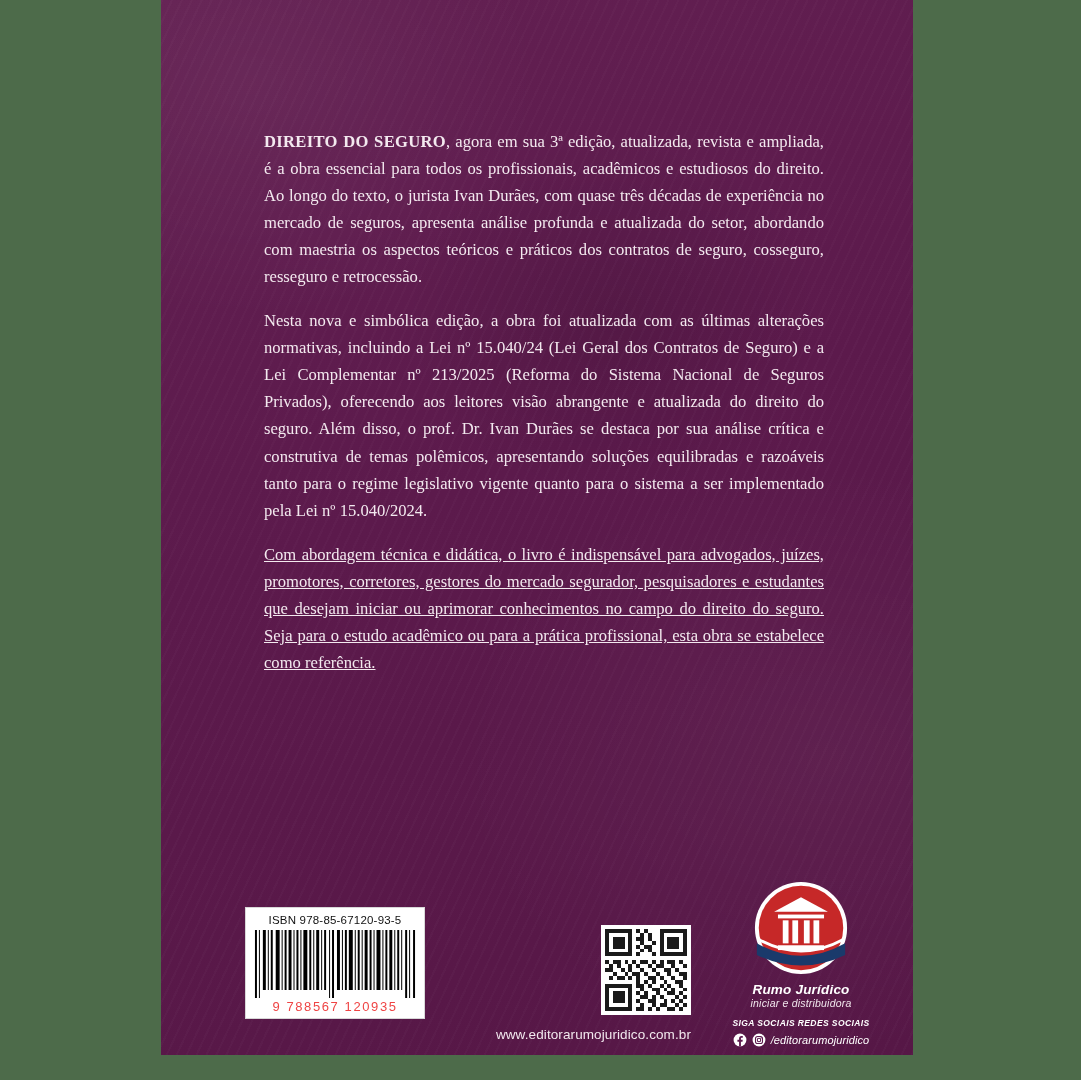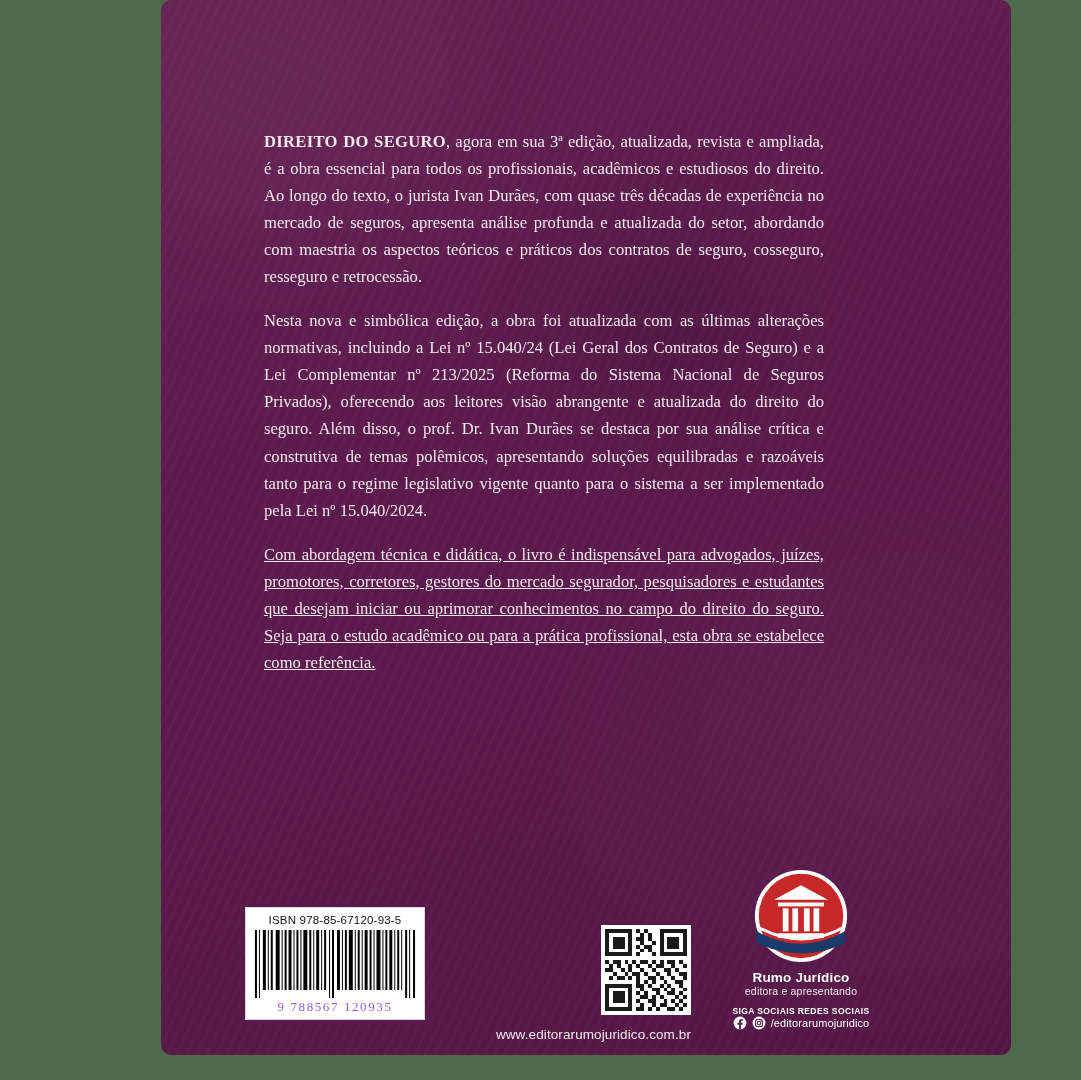--- a/index.html
+++ b/index.html
@@ -10,30 +10,29 @@
     width: 1081px;
     height: 1080px;
     background: #4d6b4a;
     font-family: "Liberation Serif", serif;
     overflow: hidden;
   }
   .page {
     position: absolute;
     left: 161px;
     top: 0;
-    width: 850px;
+    width: 752px;
     height: 1055px;
     background: #5e1b4f;
     background-image:
       radial-gradient(ellipse 420px 340px at 12% 8%, rgba(255,255,255,0.045), rgba(255,255,255,0) 70%),
       radial-gradient(ellipse 520px 420px at 88% 72%, rgba(255,255,255,0.035), rgba(255,255,255,0) 72%),
       radial-gradient(ellipse 300px 260px at 60% 30%, rgba(0,0,0,0.10), rgba(0,0,0,0) 70%),
       linear-gradient(160deg, #632052 0%, #5c1a4c 45%, #561746 100%);
     overflow: hidden;
-    border-radius: 10px;
   }
   .page::after {
     content: "";
     position: absolute;
     left: 0; top: 0; right: 0; bottom: 0;
     background:
       repeating-linear-gradient(115deg, rgba(255,255,255,0.018) 0px, rgba(255,255,255,0.018) 2px, rgba(0,0,0,0) 2px, rgba(0,0,0,0) 9px);
     pointer-events: none;
   }
   .blurb {
@@ -86,23 +85,23 @@
     color: #111;
     letter-spacing: 0.2px;
     margin-bottom: 4px;
   }
   .barcode {
     width: 100%;
     height: 68px;
     display: block;
   }
   .barcode-digits {
-    font-family: Liberation Serif, serif;
+    font-family: Liberation Sans, sans-serif;
     font-size: 13px;
-    color: #8b5cf6;
+    color: #ef4444;
     letter-spacing: 1.6px;
     margin-top: 1px;
   }
 
   
   .qr-block {
     position: absolute;
     left: 300px;
     top: 65px;
     width: 230px;
@@ -121,24 +120,25 @@
     font-family: "Liberation Sans", sans-serif;
     font-size: 13.5px;
     color: #f2e8ee;
     letter-spacing: 0.1px;
   }
 
   
   .publisher {
     position: absolute;
     left: 540px;
-    top: 8px;
+    top: 20px;
     width: 200px;
     text-align: center;
     color: #ffffff;
+    font-style: italic;
   }
   .logo {
     width: 96px;
     height: 96px;
     display: block;
     margin: 0 auto;
   }
   .pub-name {
     margin-top: 6px;
     font-family: "Liberation Sans", sans-serif;
@@ -155,20 +155,21 @@
   }
   .social-label {
     margin-top: 9px;
     font-family: "Liberation Sans", sans-serif;
     font-size: 8.5px;
     font-weight: bold;
     color: #ffffff;
     letter-spacing: 0.4px;
   }
   .social-row {
+    margin-top: 5px;
     display: flex;
     align-items: center;
     justify-content: center;
     gap: 5px;
   }
   .social-icon {
     width: 14px;
     height: 14px;
     display: inline-block;
     flex: 0 0 auto;
@@ -374,21 +375,21 @@
         <rect x="26" y="36" width="48" height="4" fill="#ffffff"></rect>
         <rect x="31" y="42" width="6" height="24" fill="#ffffff"></rect>
         <rect x="41" y="42" width="6" height="24" fill="#ffffff"></rect>
         <rect x="53" y="42" width="6" height="24" fill="#ffffff"></rect>
         <rect x="63" y="42" width="6" height="24" fill="#ffffff"></rect>
         <rect x="26" y="68" width="48" height="5" fill="#ffffff"></rect>
         <path d="M4 66 Q50 92 96 66 L96 78 Q50 100 4 78 Z" fill="#1a3a6b"></path>
         <path d="M6 62 Q50 86 94 62" stroke="#ffffff" stroke-width="3" fill="none"></path>
       </svg>
       <div class="pub-name">Rumo Jurídico</div>
-      <div class="pub-sub">editora e apresentando</div>
+      <div class="pub-sub">iniciar e distribuidora</div>
       <div class="social-label">SIGA SOCIAIS REDES SOCIAIS</div>
       <div class="social-row">
         <svg class="social-icon" viewBox="0 0 24 24">
           <circle cx="12" cy="12" r="11" fill="#ffffff"></circle>
           <path d="M13.6 23v-8.2h2.7l.4-3.2h-3.1V9.5c0-.9.3-1.5 1.6-1.5h1.6V5.2c-.3 0-1.3-.1-2.4-.1-2.4 0-4 1.5-4 4.1v2.4H7.6v3.2h2.8V23z" fill="#5e1b4f"></path>
         </svg>
         <svg class="social-icon" viewBox="0 0 24 24">
           <circle cx="12" cy="12" r="11" fill="#ffffff"></circle>
           <rect x="6" y="6" width="12" height="12" rx="3.6" ry="3.6" fill="none" stroke="#5e1b4f" stroke-width="1.8"></rect>
           <circle cx="12" cy="12" r="3" fill="none" stroke="#5e1b4f" stroke-width="1.8"></circle>

